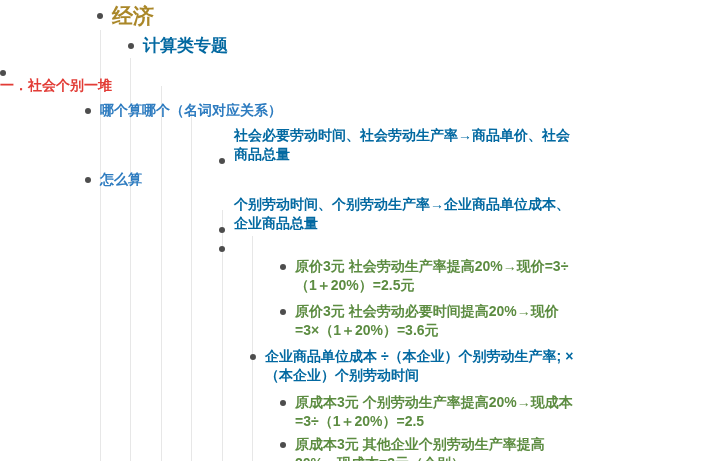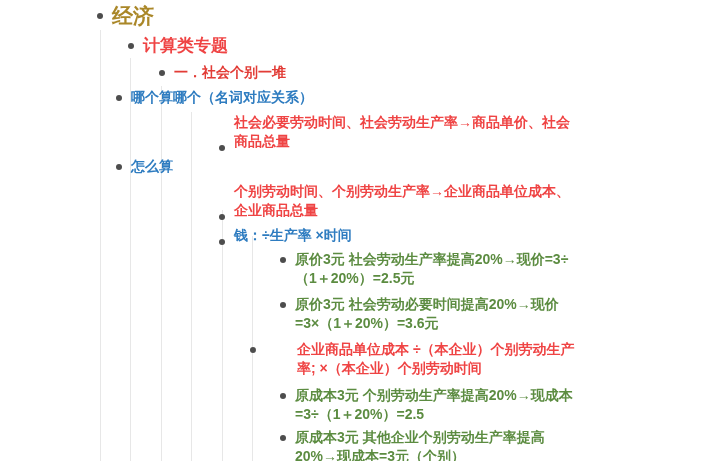--- a/index.html
+++ b/index.html
@@ -37,42 +37,42 @@
   .bullet{
     width:6px;height:6px;border-radius:50%;
     background:#4d4d4d;
     flex:0 0 6px;
     margin-right:9px;
     margin-top:7px;
   }
   
   .l0{padding-left:97px;}
   .l1{padding-left:128px;}
-  .l2{padding-left:159px;}
-  .l3{padding-left:116px;text-align:right;}
+  .l2{flex-direction:column;}
+  .l3{padding-left:85px;text-align:right;}
   .l4{padding-left:219px;align-items:flex-end;}
   .l5{padding-left:250px;}
   .l6{padding-left:280px;}
 
   .l0{font-size:21px;line-height:26px;margin-top:3px;margin-bottom:8px;}
   .l0 .bullet{margin-top:10px;}
   .l1{font-size:17px;line-height:22px;margin-bottom:6px;}
   .l1 .bullet{margin-top:8px;}
 
   .row{margin-bottom:6px;}
   .mb5{margin-bottom:5px;}
   .mb7{margin-bottom:7px;}
-  .mb8{margin-bottom:8px;gap:32px;}
+  .mb8{margin-bottom:8px;}
   .mb4{margin-bottom:4px;}
 
   .gold{color:#aa8728;}
   .red{color:#e23c36;}
   .blue{color:#2e7cc0;}
   .green{color:#5c8c41;}
-  .dark{color:#ef4444;}
+  .dark{color:#0369a1;}
 
   .txt{display:block;}
   .w380 .txt{max-width:380px;}
   .w425 .txt{max-width:425px;}
 </style>
 </head>
 <body>
 
 <div id="page">
 
@@ -115,21 +115,20 @@
       <span class="txt">怎么算</span>
     </div>
 
     <div class="row l4 dark">
       <span class="bullet"></span>
       <span class="txt">个别劳动时间、个别劳动生产率→企业商品单位成本、企业商品总量</span>
     </div>
 
     <div class="row l4 blue mb5">
       <span class="bullet"></span>
-      <span class="txt">钱：÷生产率 ×时间</span>
     </div>
 
 
     <div class="row l6 green w380 mb7">
       <span class="bullet"></span>
       <span class="txt">原价3元 社会劳动生产率提高20%→现价=3÷（1＋20%）=2.5元</span>
     </div>
 
 
     <div class="row l6 green w380 mb7">

